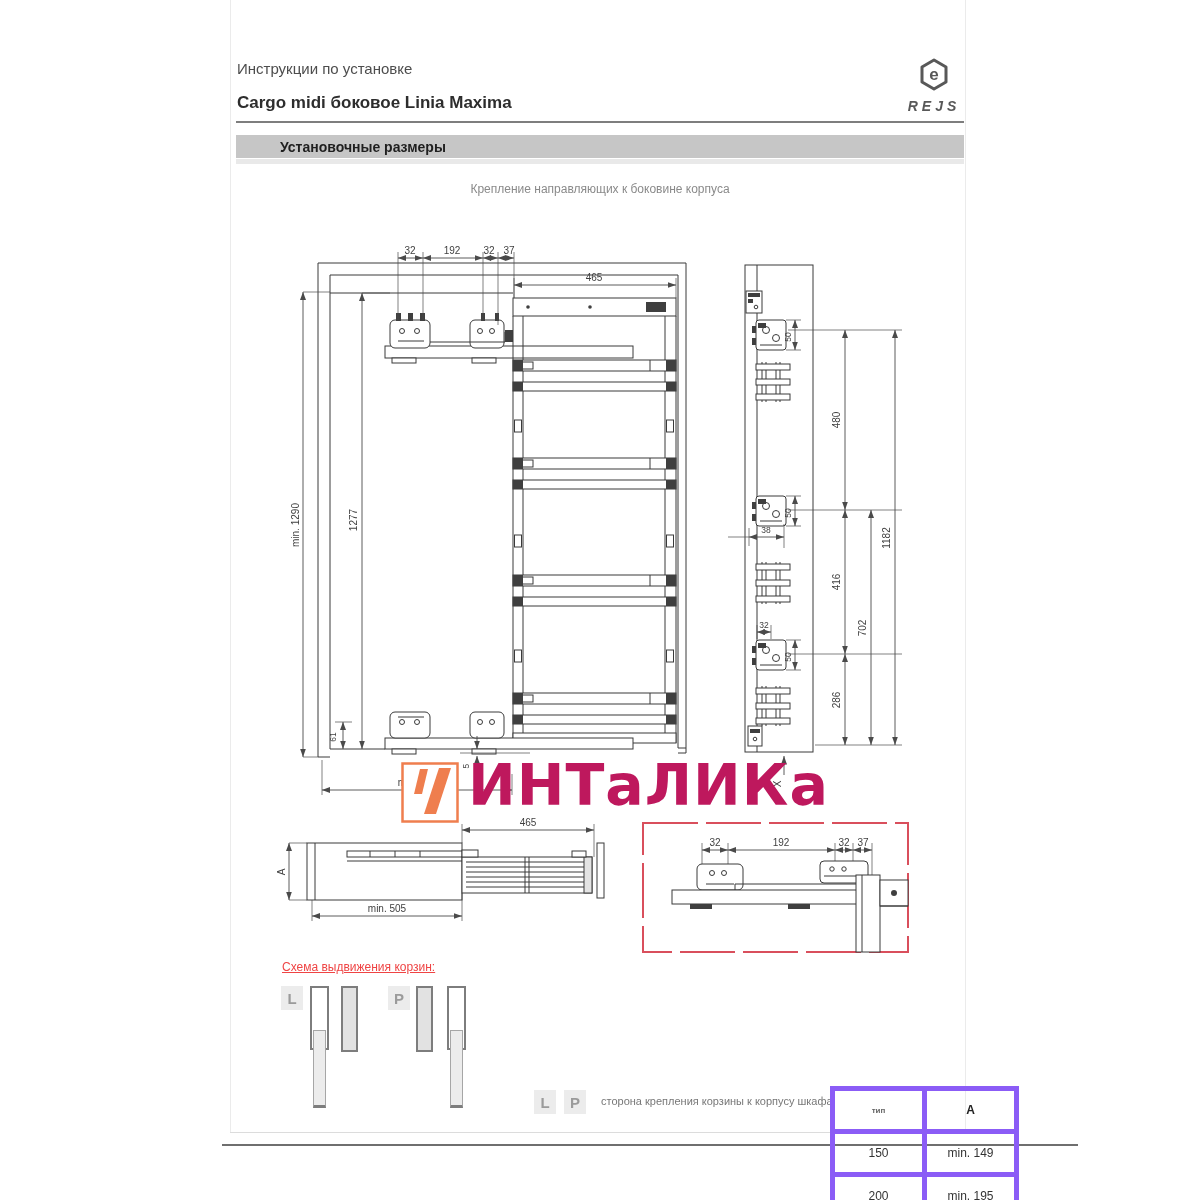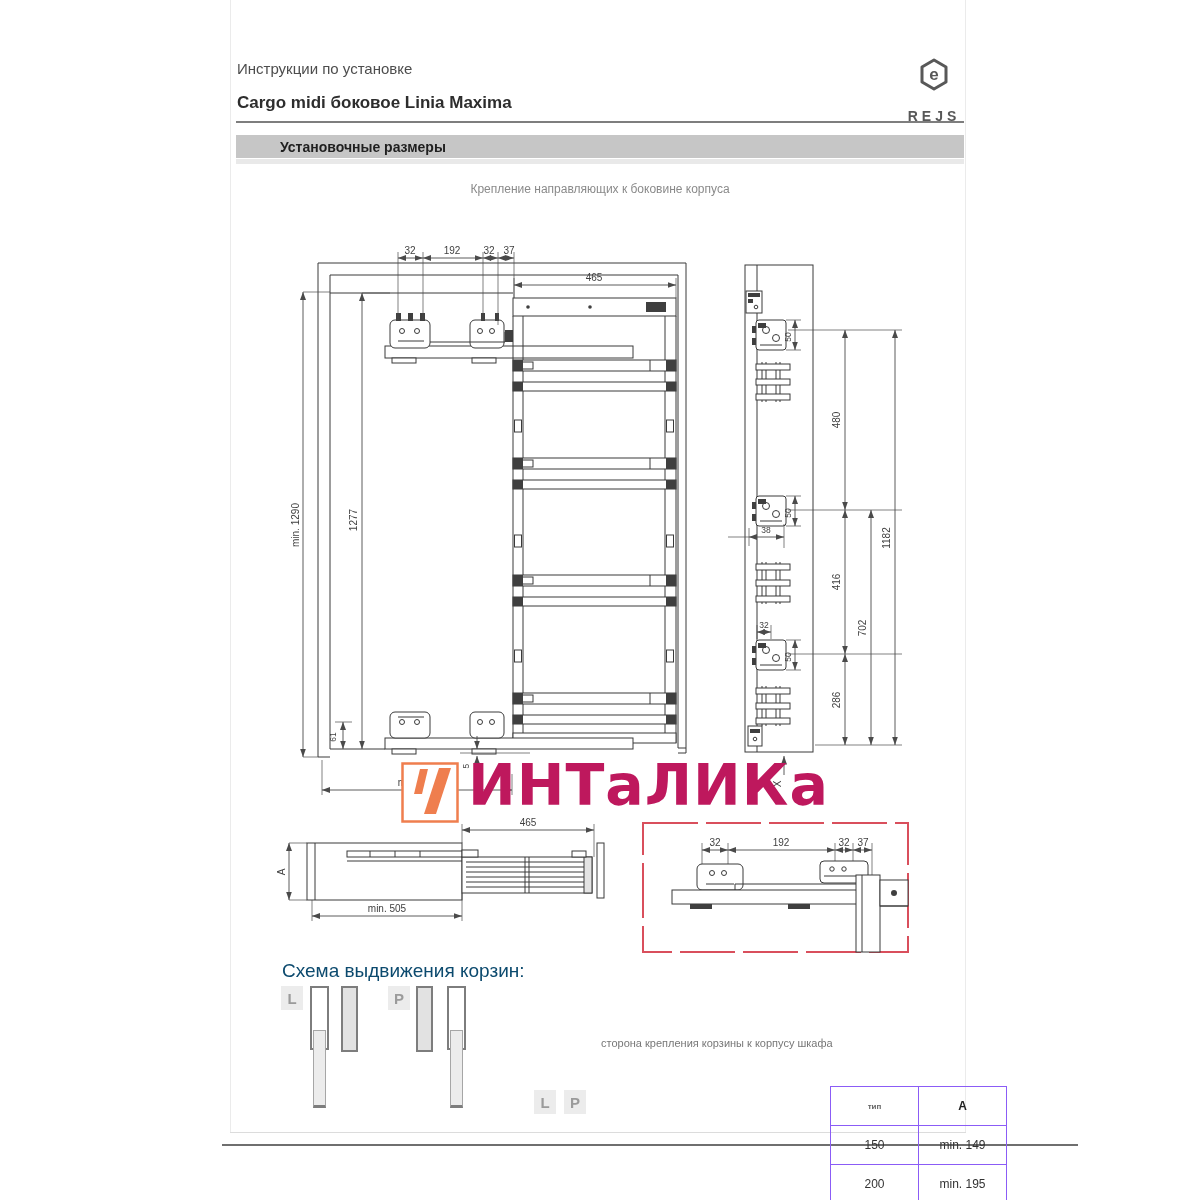--- a/index.html
+++ b/index.html
@@ -8,21 +8,21 @@
   .abs{position:absolute;}
   
   .vline{position:absolute;top:0;width:1px;height:1133px;background:#ebebeb;}
   .content-bottom{position:absolute;left:230px;top:1132px;width:736px;height:1px;background:#dcdcdc;}
   .footer-rule{position:absolute;left:222px;top:1144px;width:856px;height:2px;background:#6f6f6f;}
   
   .subtitle{position:absolute;left:237px;top:60px;font-size:15px;color:#4d4d4d;}
   .title{position:absolute;left:237px;top:81px;font-size:17px;font-weight:bold;color:#2d2d2d;margin-top:12px;}
   .header-rule{position:absolute;left:236px;top:121px;width:728px;height:2px;background:#7e7e7e;}
   .brand{position:absolute;left:905px;top:57px;width:58px;text-align:center;color:#585858;}
-  .brand-name{font-size:14px;font-weight:bold;letter-spacing:4px;color:#585858;margin-top:11px;}
+  .brand-name{font-size:14px;font-weight:bold;letter-spacing:4px;color:#585858;margin-top:1px;font-style:italic;}
   
   .section-bar{position:absolute;left:236px;top:135px;width:728px;height:23px;background:#c6c6c6;
                display:flex;align-items:center;}
   .section-bar span{margin-left:44px;font-size:14px;font-weight:bold;color:#1f1f1f;}
   .section-bar-sub{position:absolute;left:236px;top:159px;width:728px;height:5px;background:#e9e9e9;}
   .caption{position:absolute;left:237px;top:182px;width:726px;text-align:center;
            font-size:12px;color:#8a8a8a;}
   
   #draw{position:absolute;left:0;top:0;pointer-events:none;}
   .ln{stroke:#3a3a3a;fill:none;stroke-width:1;}
@@ -30,31 +30,31 @@
   .fg{fill:#e4e4e4;stroke:#3a3a3a;stroke-width:1;}
   .fd{fill:#3f3f3f;stroke:none;}
   .dim{stroke:#4a4a4a;fill:none;stroke-width:0.9;}
   .ext{stroke:#4a4a4a;fill:none;stroke-width:0.7;}
   text.dl{fill:#3f3f3f;font-family:"Liberation Sans",sans-serif;font-size:10px;text-anchor:middle;}
   text.ds{fill:#3f3f3f;font-family:"Liberation Sans",sans-serif;font-size:8.5px;text-anchor:middle;}
   
   .wm-text{position:absolute;left:468px;top:752px;font-size:57px;font-weight:bold;color:#be185d;
            font-family:"DejaVu Sans", sans-serif;letter-spacing:1px;}
   
-  .scheme-title{position:absolute;left:282px;top:960px;font-size:19px;color:#0c4a6e;}
+  .scheme-title{position:absolute;left:282px;top:960px;font-size:12px;color:#ef4444;text-decoration:underline;}
   .badge{position:absolute;width:22px;height:24px;background:#ececec;color:#9b9b9b;
          font-weight:bold;font-size:15px;display:flex;align-items:center;justify-content:center;}
   .bar-tall{position:absolute;width:15px;height:60px;border:2px solid #7d7d7d;background:#fff;}
   .bar-ext{position:absolute;width:11px;height:74px;background:#ececec;border:1px solid #a6a6a6;
            border-bottom:3px solid #7d7d7d;}
   .bar-static{position:absolute;width:13px;height:62px;border:2px solid #7d7d7d;background:#e2e2e2;}
   
-  .legend-text{position:absolute;left:601px;top:1037px;font-size:11px;color:#777;}
+  .legend-text{position:absolute;left:601px;top:1095px;font-size:11px;color:#777;}
   .spec-table{position:absolute;left:830px;top:1086px;border-collapse:collapse;}
-  .spec-table td,.spec-table th{border:1px solid #8b5cf6;width:63px;height:14px;text-align:center;
+  .spec-table td,.spec-table th{border:5px solid #8b5cf6;width:63px;height:14px;text-align:center;
       font-size:12px;color:#333;padding:12px;}
   .spec-table th.small{font-size:8px;color:#666;font-weight:bold;}
   .spec-table th.big{font-size:12px;color:#222;font-weight:bold;}
 </style>
 </head>
 <body>
 
 <div id="page">
 
   <div class="vline" style="left:230px;"></div>

